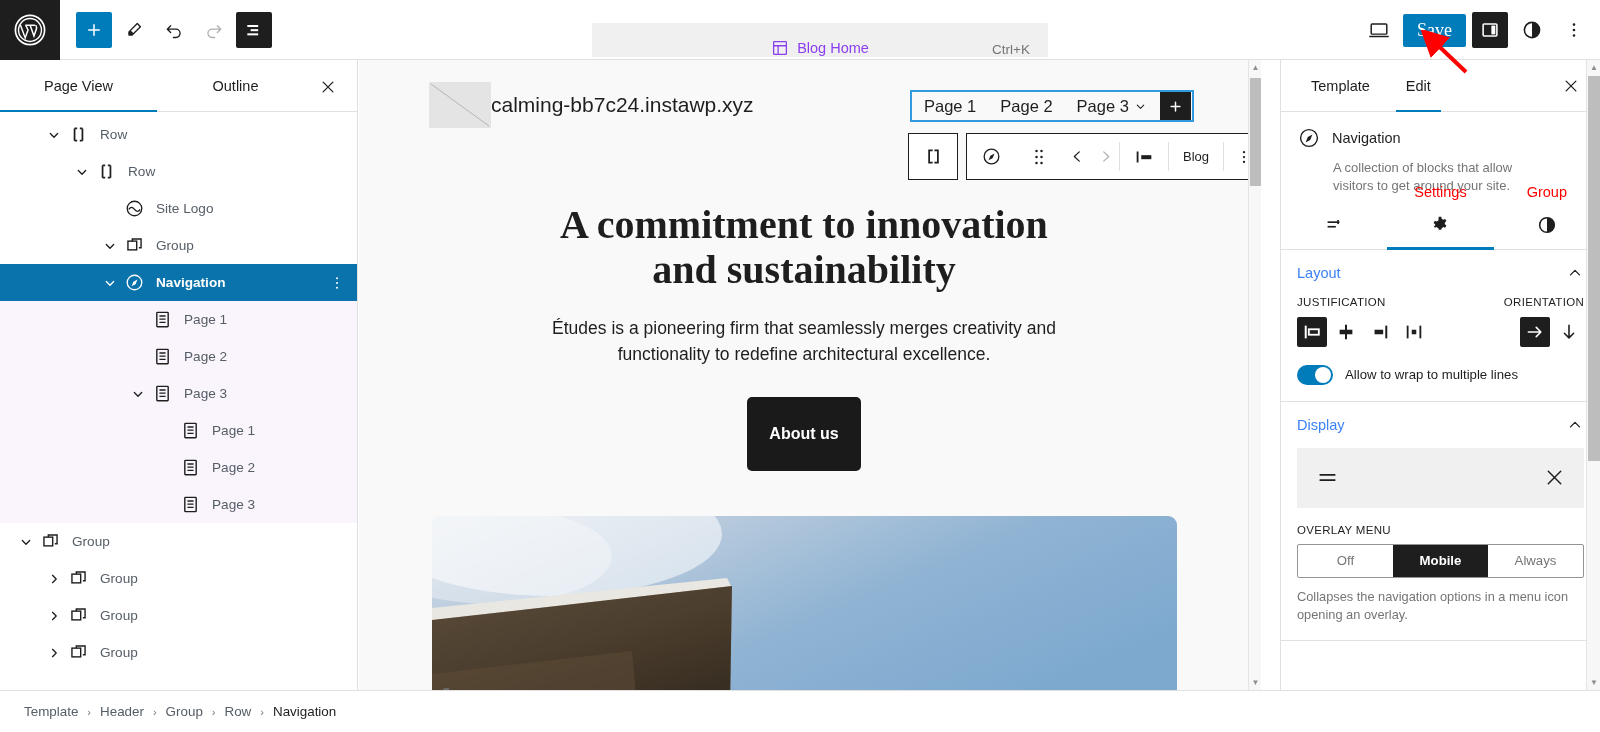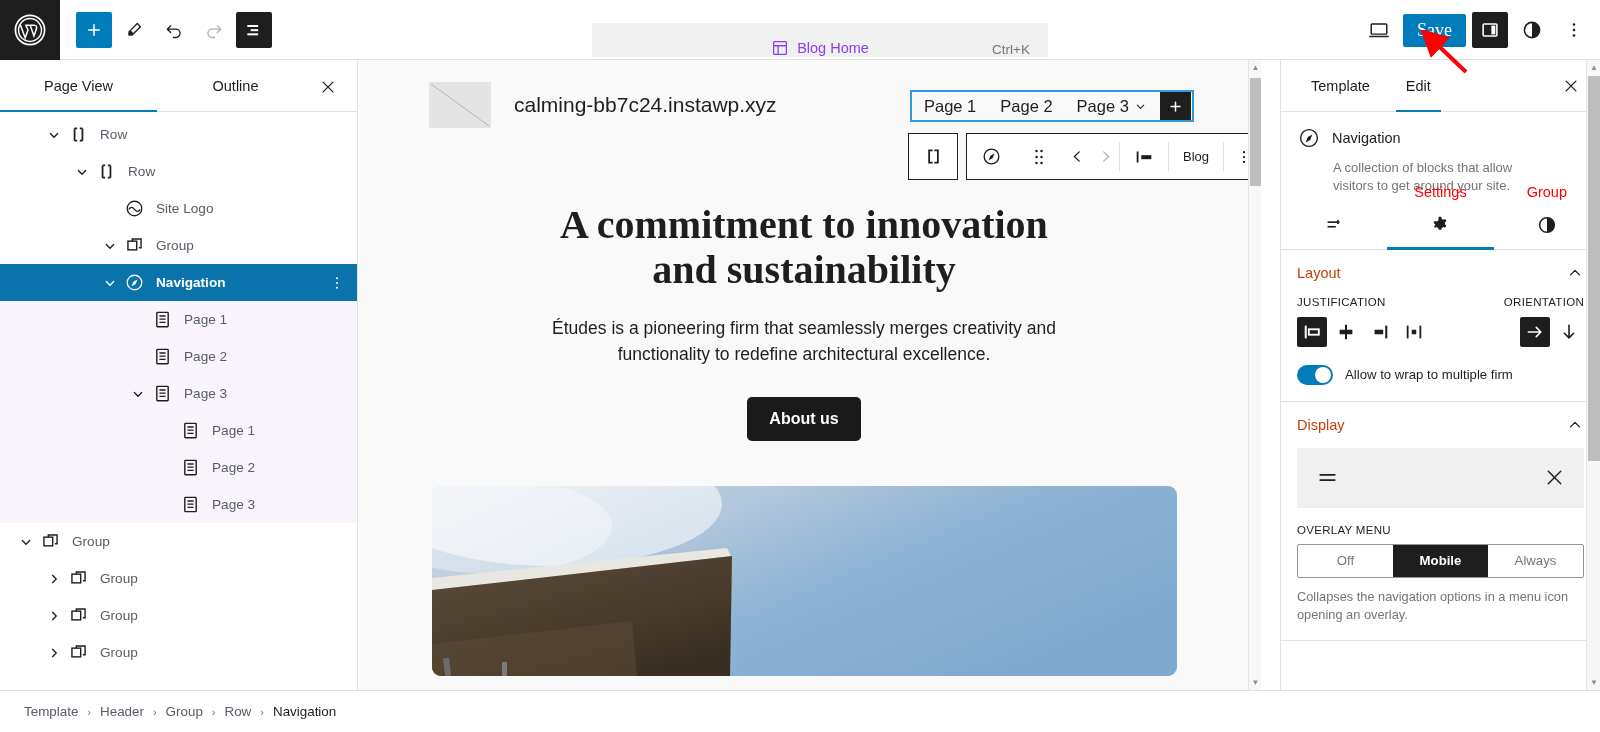--- a/index.html
+++ b/index.html
@@ -112,21 +112,21 @@
   .canvas-wrap {
     position: absolute; left: 359px; top: 60px;
     width: 902px; height: 630px;
     background: #fff; overflow: hidden;
   }
   .canvas {
     position: absolute; left: 0; top: 0; width: 890px; height: 630px;
     background: #f9f9f9;
   }
   .site-header {
-    display: flex; align-items: center; padding: 22px 0 0 70px; gap: 23px;
+    display: flex; align-items: center; padding: 22px 0 0 70px; gap: 0;
   }
   .logo-box {
     width: 62px; height: 46px; background: #e4e4e4; position: relative;
   }
   .logo-box svg { position: absolute; inset: 0; }
   .site-title {
     font-size: 21px; color: #1e1e1e;
     font-family: "Liberation Sans", sans-serif;
   }
 
@@ -170,21 +170,21 @@
     font-size: 40px; line-height: 1.12; color: #1e1e1e;
     margin: 75px auto 0; width: 560px; font-weight: bold;
   }
   .hero-p {
     text-align: center; font-size: 17.5px; line-height: 1.5;
     color: #1e1e1e; margin: 22px auto 0; width: 520px;
   }
   .hero-btn-wrap { text-align: center; margin-top: 30px; }
   .hero-btn {
     display: inline-block; background: #1a1a1a; color: #fff;
-    font-size: 16px; font-weight: bold; padding: 13px 22px;
+    font-size: 16px; font-weight: bold; padding: 28px 22px;
     border-radius: 5px; border: none; cursor: pointer;
     font-family: "Liberation Sans", sans-serif;
   }
   .hero-img {
     margin: 45px auto 0; width: 745px; height: 190px;
     border-radius: 9px; overflow: hidden; position: relative;
   }
 
   
   .cv-scroll {
@@ -252,21 +252,21 @@
   .ann-label {
     position: absolute; color: #ff0000; font-size: 14.5px;
     white-space: nowrap; top: -18px;
   }
 
   .panel { border-bottom: 1px solid #e0e0e0; padding: 14px 16px 16px; }
   .panel-head {
     display: flex; align-items: center; justify-content: space-between;
     cursor: pointer; margin-bottom: 14px;
   }
-  .panel-title { font-size: 14.5px; color: #c2410c; }
+  .panel-title { font-size: 14.5px; color: #3b82f6; }
   .sub-label {
     font-size: 11.5px; color: #1e1e1e; letter-spacing: .3px;
     text-transform: uppercase;
   }
   .two-col { display: flex; justify-content: space-between; }
   .seg-row { display: flex; align-items: center; gap: 4px; margin-top: 9px; }
   .seg-btn {
     width: 30px; height: 30px; display: flex;
     align-items: center; justify-content: center; cursor: pointer;
     border-radius: 2px; background: transparent; border: none;
@@ -859,21 +859,21 @@
                 <path d="M12 4v15M6.5 13.5l5.5 5.5 5.5-5.5" fill="none" stroke="#1e1e1e" stroke-width="1.9" stroke-linecap="round" stroke-linejoin="round"></path>
               </svg>
           </div>
         </div>
       </div>
     </div>
     <div class="toggle-row">
       <div class="toggle">
           <div class="knob"></div>
         </div>
-      <span class="toggle-label">Allow to wrap to multiple firm</span>
+      <span class="toggle-label">Allow to wrap to multiple lines</span>
     </div>
   </div>
 
   <div class="panel">
     <div class="panel-head">
       <span class="panel-title">Display</span>
       <span>
         <svg width="18" height="18" viewBox="0 0 24 24" style="display:block">
             <path d="M6 14.5l6-6 6 6" fill="none" stroke="#1e1e1e" stroke-width="1.7" stroke-linecap="round" stroke-linejoin="round"></path>
           </svg>

